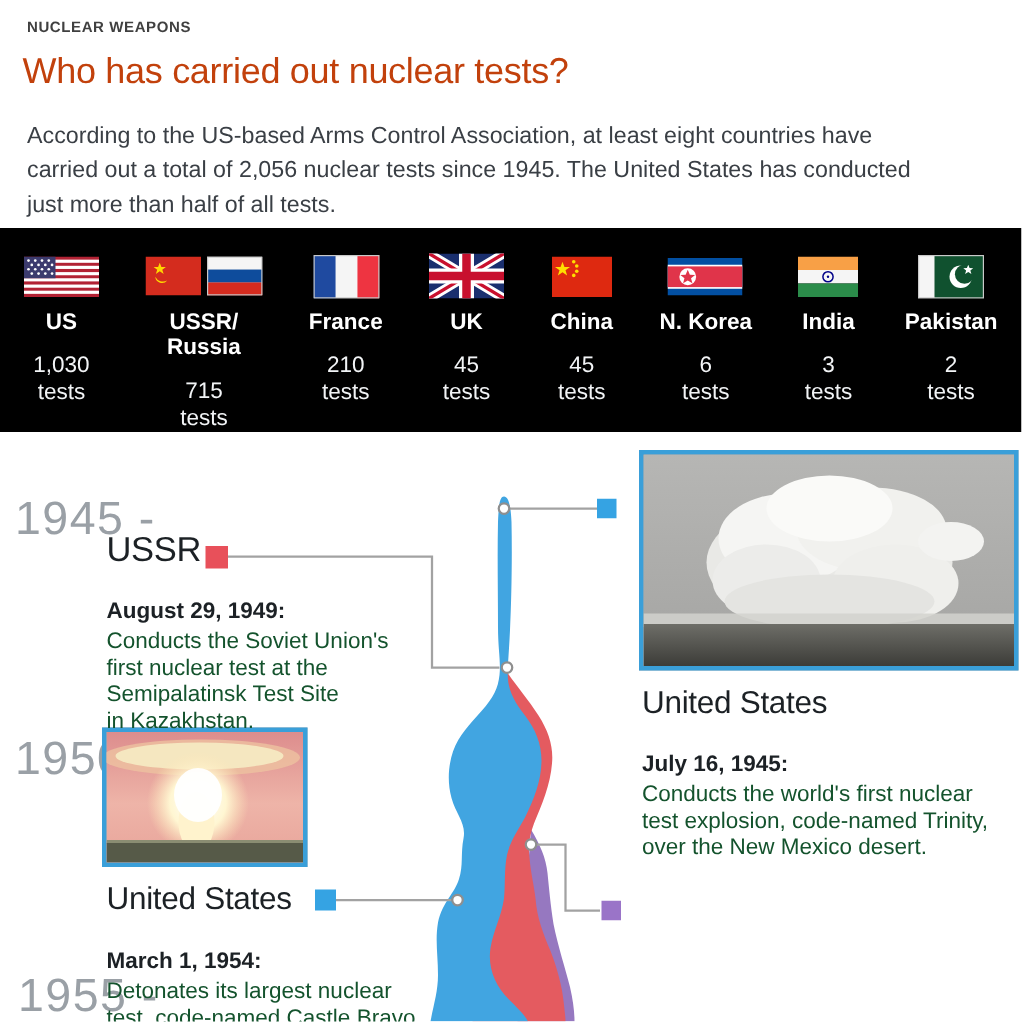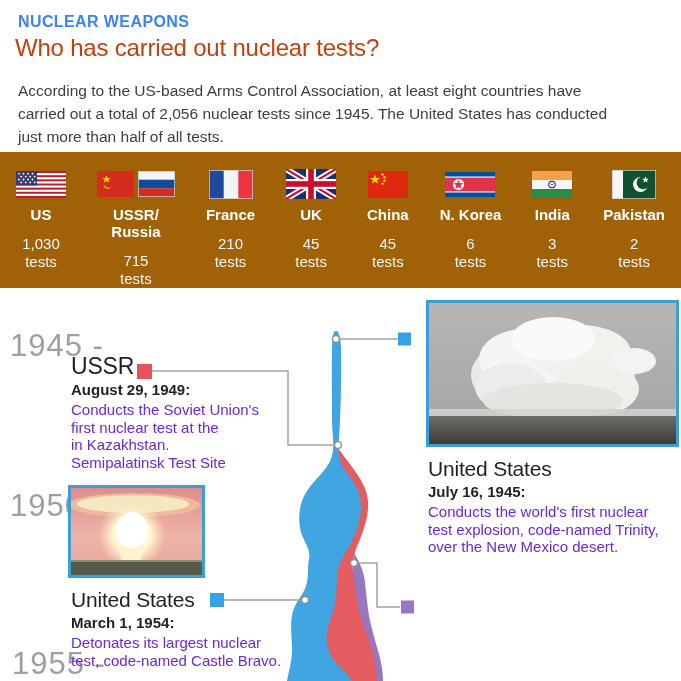--- a/index.html
+++ b/index.html
@@ -2,34 +2,34 @@
 <html><head>
 <meta charset="utf-8">
 <style>
   html,body{margin:0;padding:0;}
   body{
     width:681px;height:681px;position:relative;background:#ffffff;
     font-family:"Liberation Sans",sans-serif;overflow:hidden;
   }
   .kicker{
     position:absolute;left:18px;top:13px;
-    font-size:16px;font-weight:bold;letter-spacing:.4px;color:#3b82f6;
+    font-size:10px;font-weight:bold;letter-spacing:.4px;color:#404040;
   }
   .title{
     position:absolute;left:15px;top:34px;
     font-size:24px;font-weight:500;color:#c2410c;letter-spacing:-.2px;
   }
   .intro{
     position:absolute;left:18px;top:79px;
     font-size:15.5px;line-height:23px;color:#3a3f45;
   }
   
   .banner{
     position:absolute;left:0;top:152px;width:681px;height:136px;
-    background:#a16207;box-sizing:border-box;
+    background:#000000;box-sizing:border-box;
     display:flex;justify-content:space-between;align-items:flex-start;
     padding:17px 16px 0 16px;
   }
   .bar-col{display:flex;flex-direction:column;align-items:center;text-align:center;}
   .flag-row{height:30px;display:flex;align-items:center;gap:4px;}
   .flag-row svg{display:block;}
   .c-name{
     margin-top:7px;font-size:15px;font-weight:bold;color:#ffffff;
     line-height:17px;white-space:pre-line;
   }
@@ -39,22 +39,22 @@
   .timeline{position:absolute;left:0;top:288px;width:681px;height:393px;}
   .stream-svg{position:absolute;left:0;top:0;pointer-events:none;}
   .year{
     position:absolute;font-size:31px;color:#9aa0a6;letter-spacing:1px;
   }
   .event{position:absolute;color:#2b3035;}
   .event .ev-country{
     font-size:21px;font-weight:normal;color:#1c2125;line-height:24px;letter-spacing:-.2px;
   }
   .event.big .ev-country{font-size:23px;line-height:26px;}
-  .event .ev-date{font-size:15px;font-weight:bold;color:#1c2125;line-height:19px;margin-top:1px;}
-  .event .ev-desc{font-size:15px;line-height:17.5px;color:#6d28d9;margin-top:2px;}
+  .event .ev-date{font-size:15px;font-weight:bold;color:#1c2125;line-height:19px;margin-top:19px;}
+  .event .ev-desc{font-size:15px;line-height:17.5px;color:#14532d;margin-top:2px;}
   .photo{
     position:absolute;border:3px solid #3a9fd9;background:#aaa;box-sizing:content-box;
   }
   .photo svg{display:block;}
 </style>
 </head>
 <body>
 
 <div class="kicker">NUCLEAR WEAPONS</div>
 <div class="title">Who has carried out nuclear tests?</div>
@@ -317,22 +317,22 @@
       <rect y="74" width="131" height="13" fill="#565a48"></rect>
     </svg>
   </div>
 
   <div class="event big" style="left:71px;top:65px;width:218px;">
     <div class="ev-country">USSR</div>
     <div class="ev-date">August 29, 1949:</div>
     <div class="ev-desc">
         <div>Conducts the Soviet Union's</div>
         <div>first nuclear test at the</div>
+        <div>Semipalatinsk Test Site</div>
         <div>in Kazakhstan.</div>
-        <div>Semipalatinsk Test Site</div>
       </div>
   </div>
 
   <div class="event" style="left:428px;top:169px;width:255px;">
     <div class="ev-country">United States</div>
     <div class="ev-date">July 16, 1945:</div>
     <div class="ev-desc">
         <div>Conducts the world's first nuclear</div>
         <div>test explosion, code-named Trinity,</div>
         <div>over the New Mexico desert.</div>

